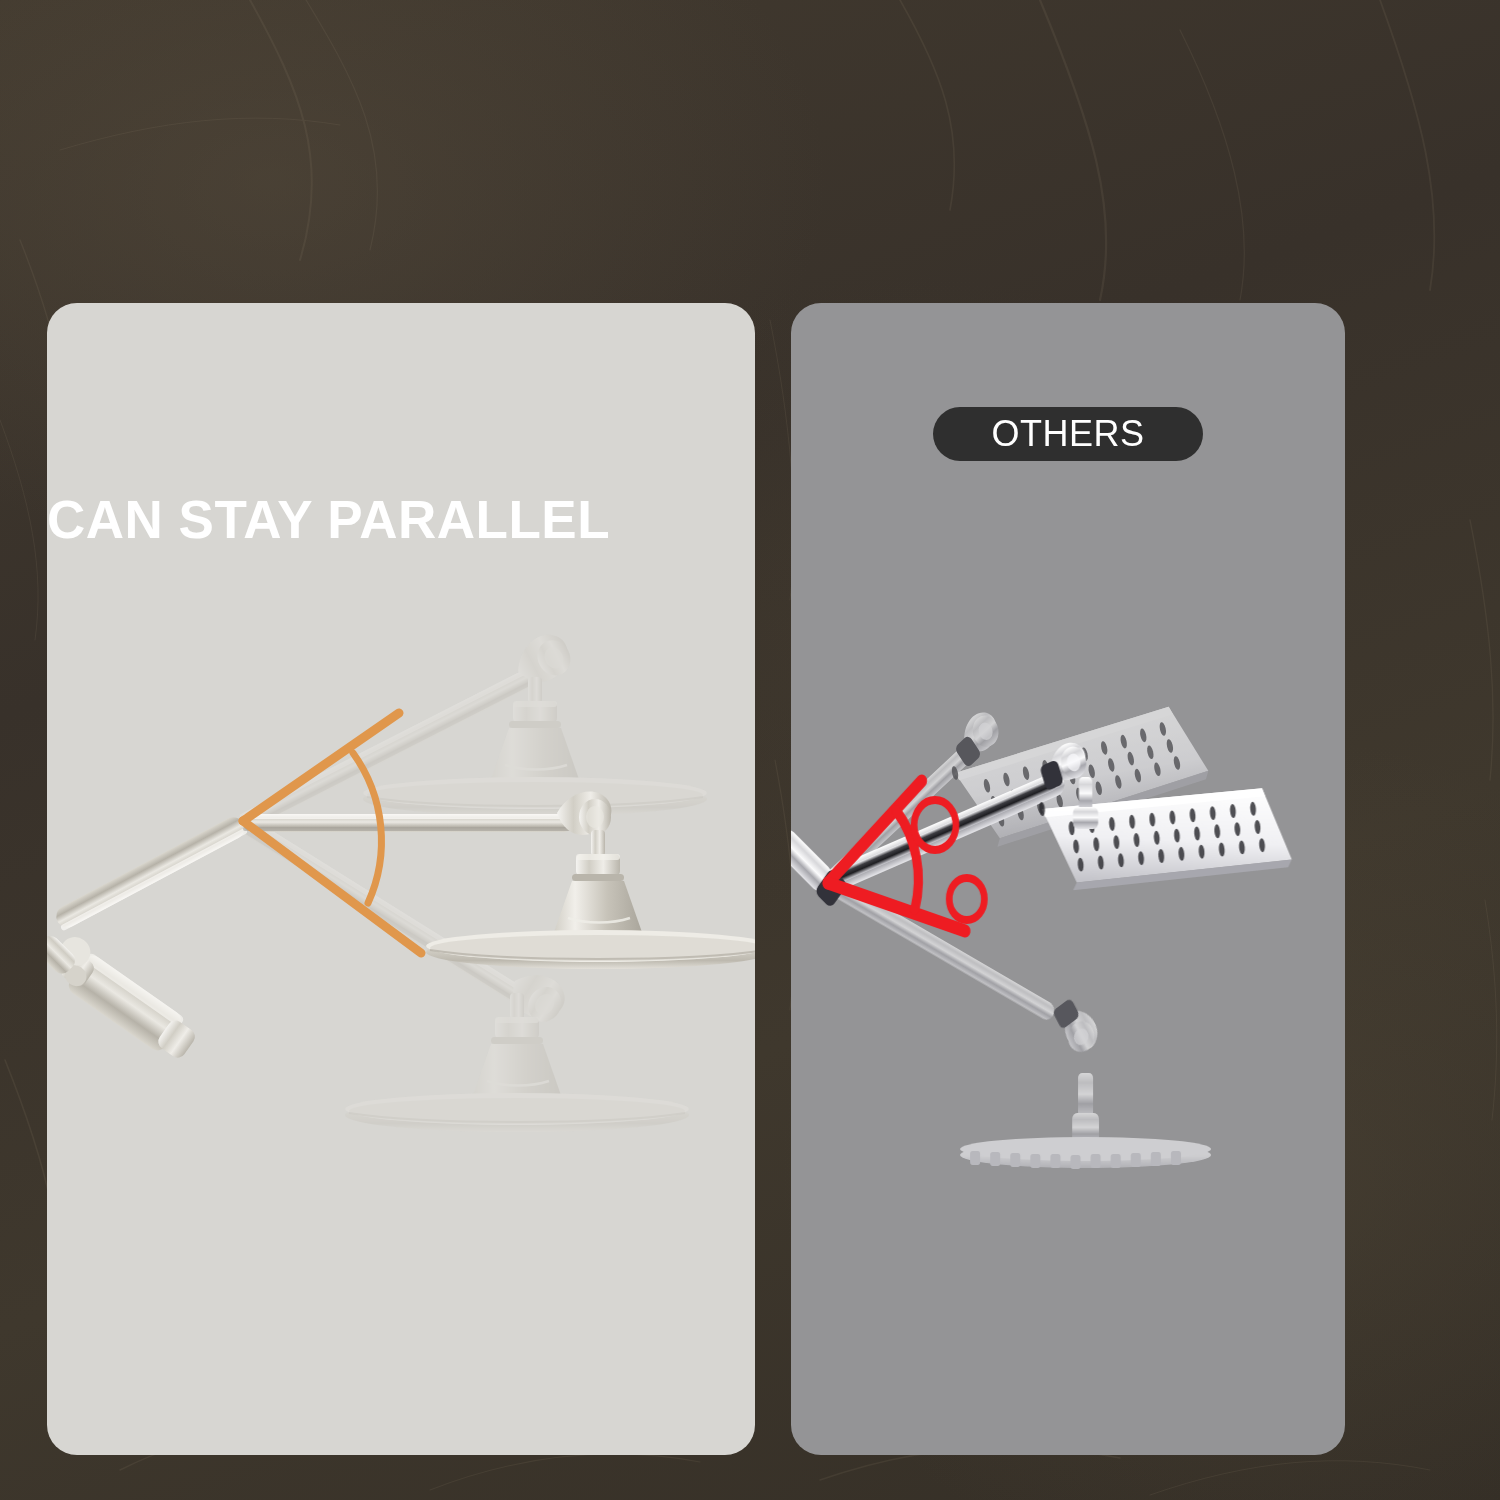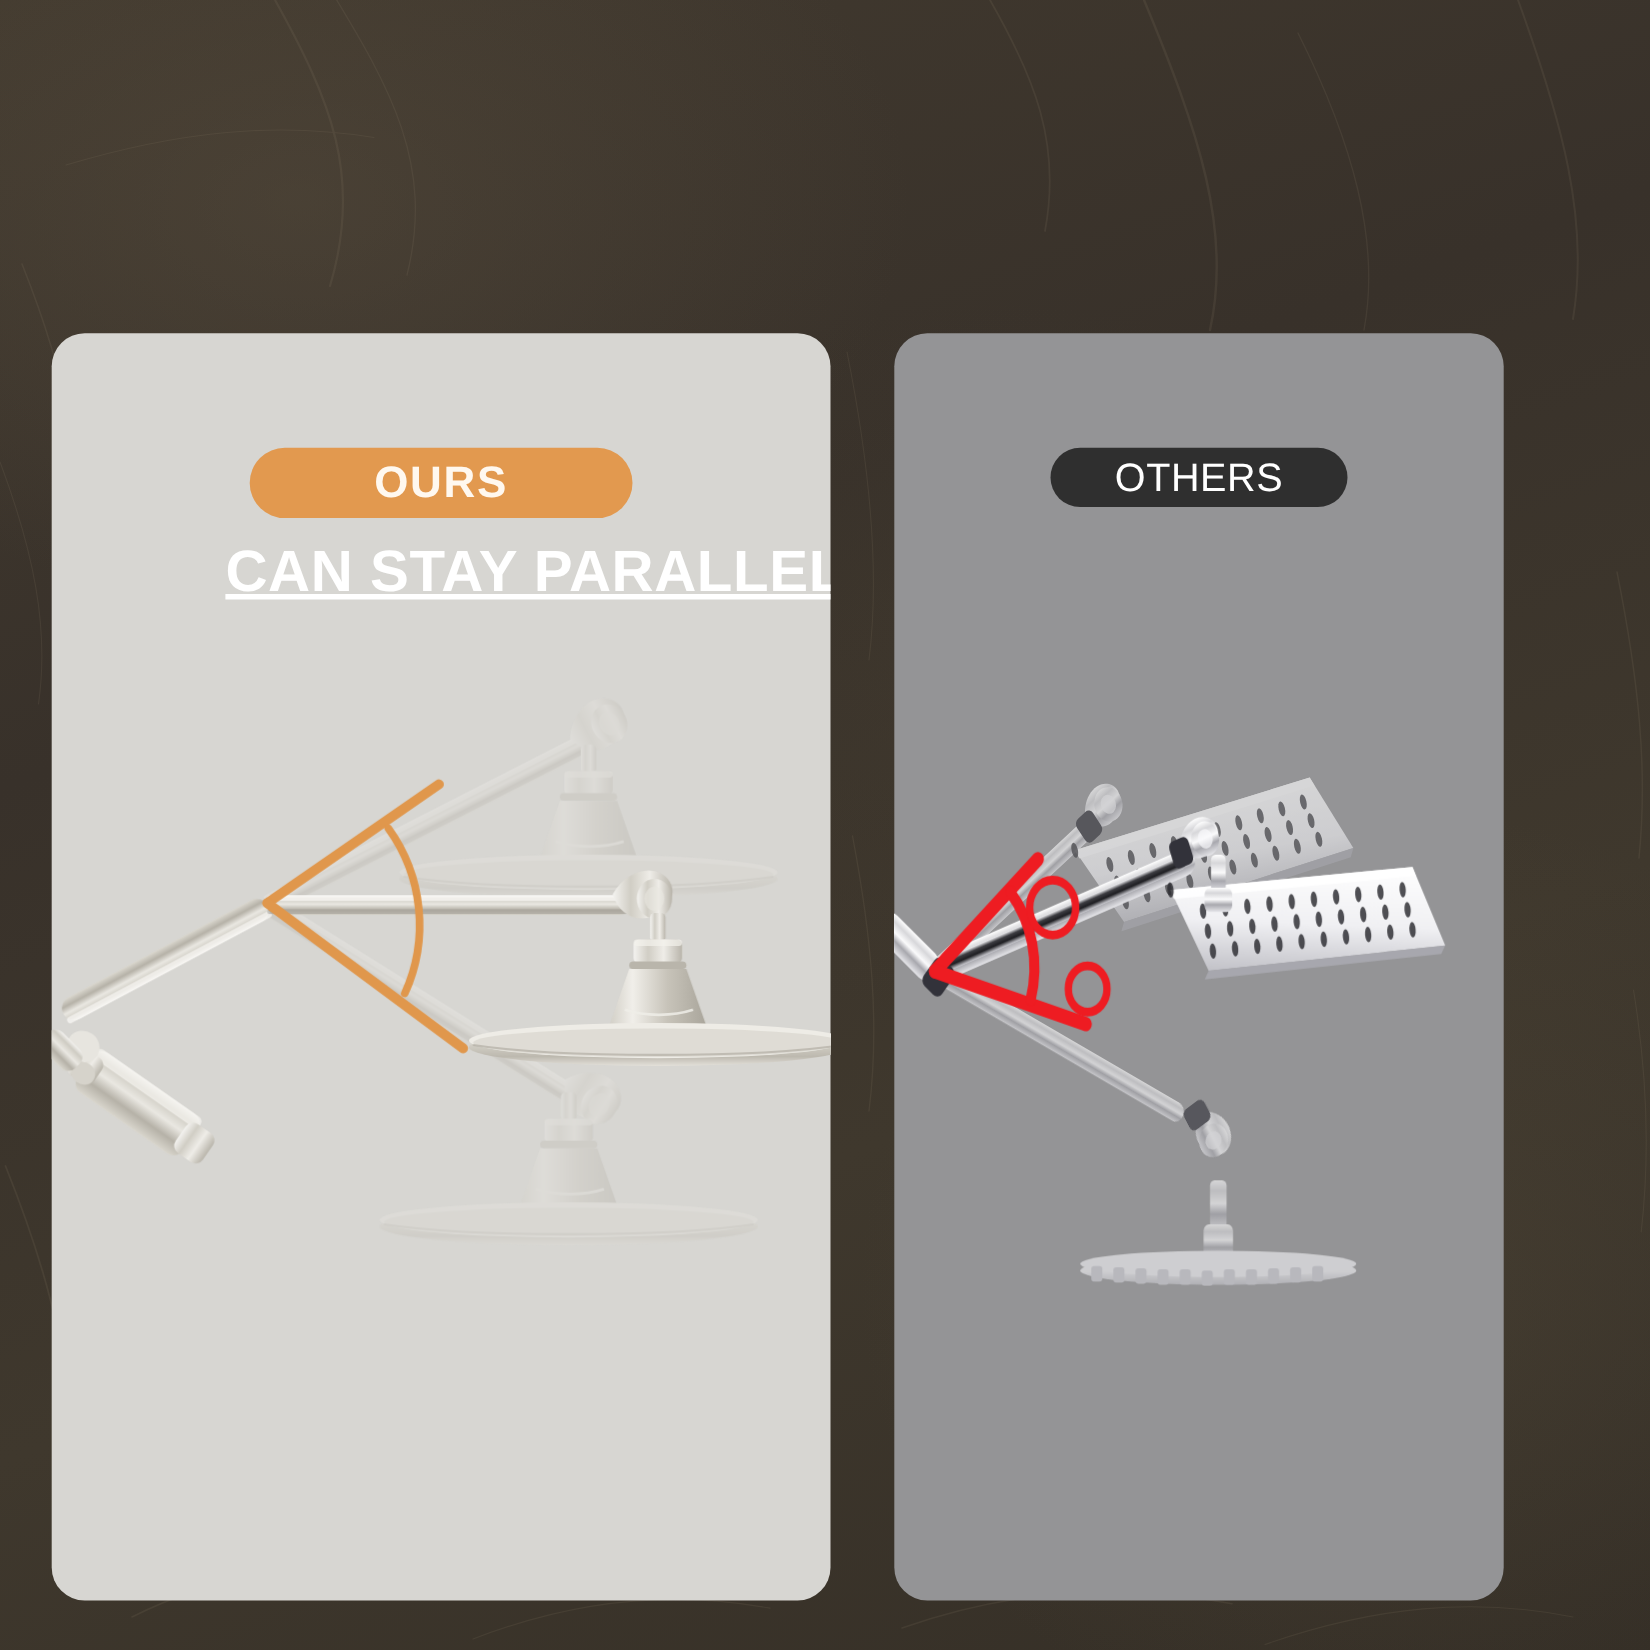--- a/index.html
+++ b/index.html
@@ -44,21 +44,20 @@
 
   
   .panel{position:absolute;border-radius:30px;overflow:hidden;}
   #panel-ours{
     left:47px;top:303px;width:708px;height:1152px;
     background:#d7d6d2;
   }
   #panel-others{
     left:791px;top:303px;width:554px;height:1152px;
     background:#949496;
-    margin-left:22px;
   }
 
   .badge{
     position:absolute;top:104px;left:50%;transform:translateX(-50%);
     border-radius:40px;display:flex;align-items:center;justify-content:center;
     white-space:nowrap;
   }
   #badge-ours{
     width:348px;height:64px;background:#e2994f;
   }
@@ -66,21 +65,21 @@
     color:#fff8ef;font-size:40px;font-weight:bold;letter-spacing:1.5px;
   }
   #badge-others{
     width:270px;height:54px;background:#2f2f2f;
   }
   #badge-others span{
     color:#ffffff;font-size:36px;font-weight:normal;letter-spacing:.5px;
   }
 
   .panel-head{
-    position:absolute;left:13px;width:100%;text-align:right;white-space:nowrap;text-decoration:underline;
+    position:absolute;left:0;width:100%;text-align:left;white-space:nowrap;
   }
   #head-ours{
     top:186px;color:#ffffff;font-size:53px;font-weight:bold;letter-spacing:.5px;
   }
   #head-others{
     top:188px;color:#ffffff;font-size:50px;font-weight:normal;letter-spacing:1px;
   }
 
   .artwork{position:absolute;left:0;top:0;width:100%;height:100%;}
 </style>
@@ -108,23 +107,20 @@
       <path d="M430 1490 C520 1455 610 1445 700 1462" stroke-width="1.1"></path>
       <path d="M820 1480 C920 1445 1020 1438 1120 1458" stroke-width="1.4"></path>
       <path d="M1150 1495 C1250 1460 1340 1452 1430 1470" stroke-width="1"></path>
       <path d="M60 150 C160 120 250 110 340 125" stroke-width="1"></path>
     </g>
   </svg>
 
 
   <div class="panel" id="panel-ours">
 
-    <div class="badge" id="badge-ours">
-      <span>OURS</span>
-    </div>
 
     <div class="panel-head" id="head-ours">CAN STAY PARALLEL</div>
 
     <svg class="artwork" viewBox="0 0 708 1152" preserveAspectRatio="none">
       <defs>
         <linearGradient id="nk" x1="0" y1="0" x2="0" y2="1">
           <stop offset="0%" stop-color="#f3f2ef"></stop>
           <stop offset="18%" stop-color="#cfccc3"></stop>
           <stop offset="45%" stop-color="#eae8e2"></stop>
           <stop offset="72%" stop-color="#b6b2a8"></stop>

